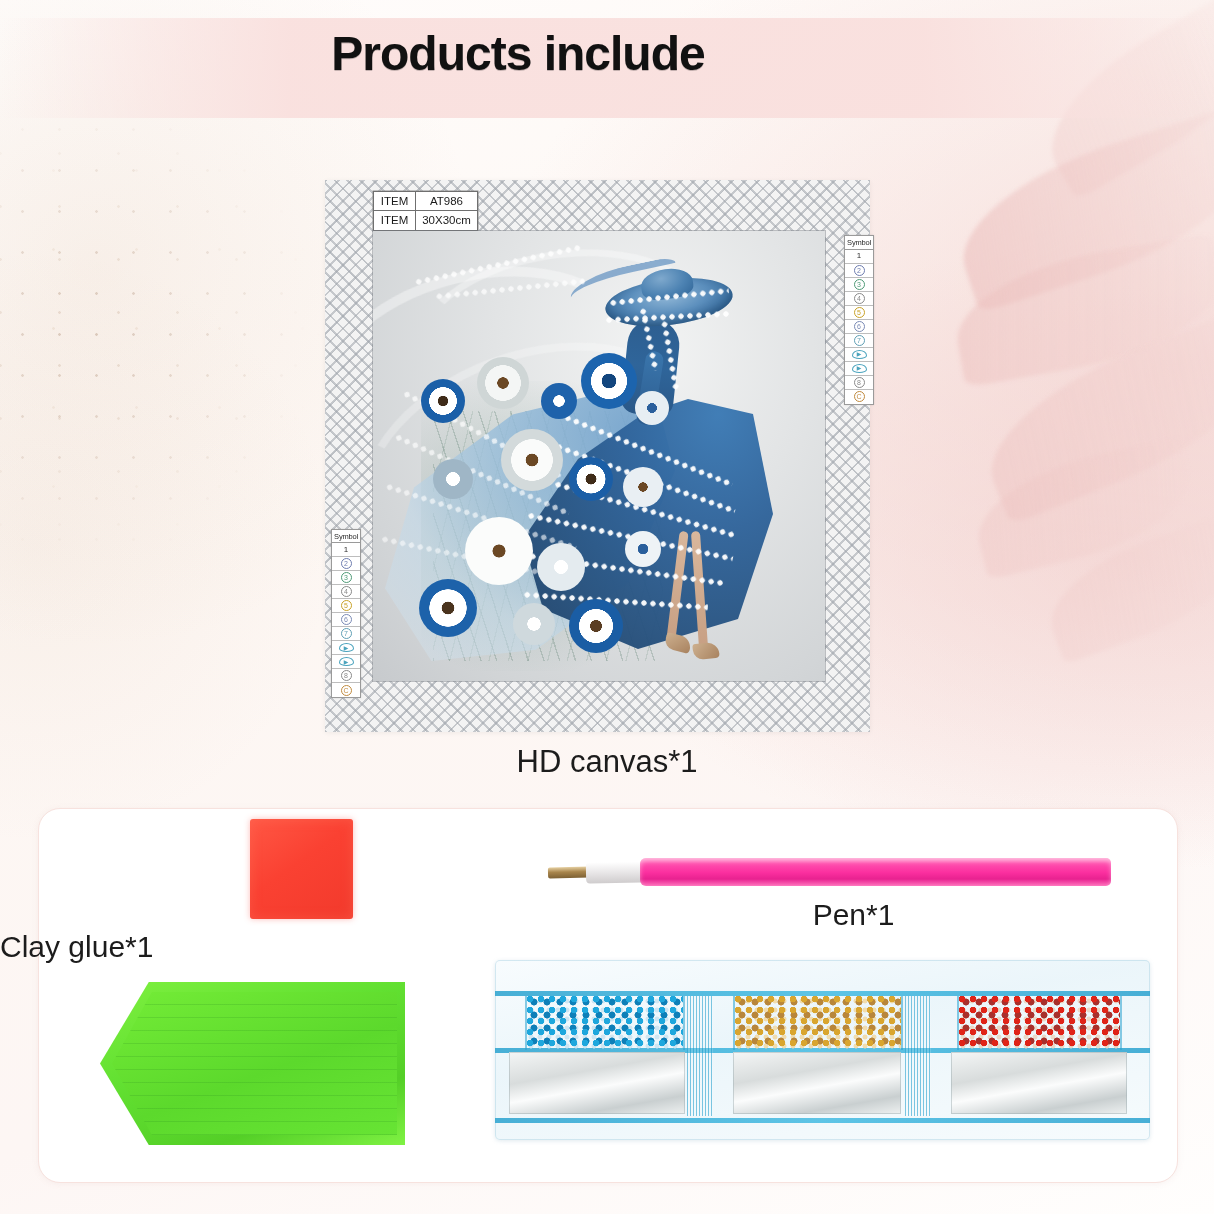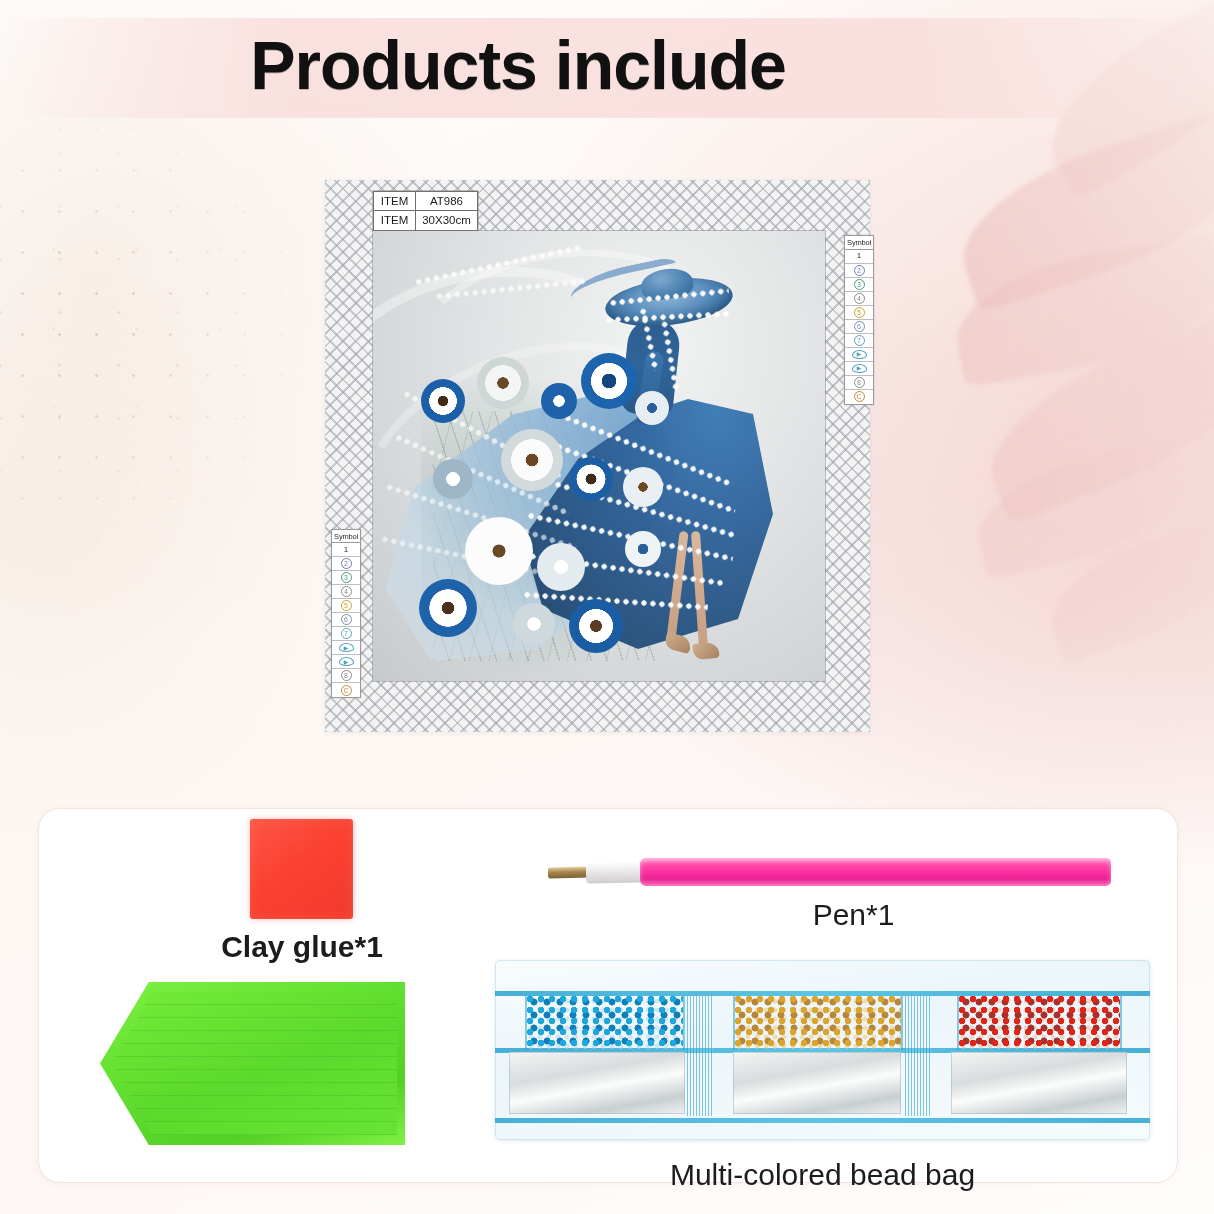--- a/index.html
+++ b/index.html
@@ -60,21 +60,21 @@
       rgba(250,228,226,0) 0%,
       rgba(249,225,223,.55) 12%,
       rgba(249,223,221,.92) 24%,
       rgba(249,223,221,.92) 76%,
       rgba(249,225,223,.5) 90%,
       rgba(250,228,226,0) 100%);
   }
   .page-title {
     position:absolute; left:0; top:26px; width:1036px;
     text-align:center;
-    font-size:68px; font-weight:bold; color:#111111;
+    font-size:48px; font-weight:bold; color:#111111;
     letter-spacing:-1px;
     font-family:"Liberation Sans", sans-serif;
     text-shadow:0 1px 0 rgba(0,0,0,.22);
   }
 
   
   .canvas-wrap {
     position:absolute; left:325px; top:180px;
     width:545px; height:552px;
   }
@@ -272,21 +272,21 @@
   }
 
   
   .clay-glue {
     position:absolute; left:250px; top:819px;
     width:103px; height:100px;
     background:linear-gradient(145deg,#ff5744 0%,#fa4132 45%,#f23a2c 100%);
     box-shadow:0 0 6px rgba(250,70,56,.35), inset 0 0 12px rgba(255,120,100,.35);
     border-radius:3px;
   }
-  .lbl-clay { left:0; width:604px; text-align:center; top:930px;font-weight:bold; }
+  .lbl-clay { left:0; width:604px; top:930px; }
 
   
   .pen-wrap { position:absolute; left:548px; top:856px; width:563px; height:34px; }
   .pen-tip {
     position:absolute; left:0; top:11px; width:42px; height:11px;
     background:linear-gradient(180deg,#e6d0a2,#a8854c 45%,#7d6134);
     border-radius:2px 1px 1px 2px;
     transform:rotate(-1.5deg);
   }
   .pen-ferrule {
@@ -532,20 +532,21 @@
         </div>
       <div class="sym-cell">
           <span class="sym-mark ring" style="color:#8a8a8a;">8</span>
         </div>
       <div class="sym-cell">
           <span class="sym-mark ring" style="color:#c08a3e;">C</span>
         </div>
     </div>
   </div>
 
+  <div class="caption canvas-cap">HD canvas*1</div>
 
   <div class="bottom-card"></div>
 
   <div class="clay-glue"></div>
   <div class="item-label lbl-clay">Clay glue*1</div>
 
   <div class="pen-wrap">
     <div class="pen-tip"></div>
     <div class="pen-ferrule"></div>
     <div class="pen-body"></div>
@@ -570,15 +571,14 @@
       <div class="beads red"></div>
     </div>
 
     <div class="foil" style="left:14px;  width:176px;"></div>
     <div class="foil" style="left:238px; width:168px;"></div>
     <div class="foil" style="left:456px; width:176px;"></div>
 
     <div class="ribs" style="left:192px;"></div>
     <div class="ribs" style="left:410px;"></div>
   </div>
-  <div class="item-label lbl-bag">Multi-colored bead bag</div>
 
 </div>
 
 </body></html>

